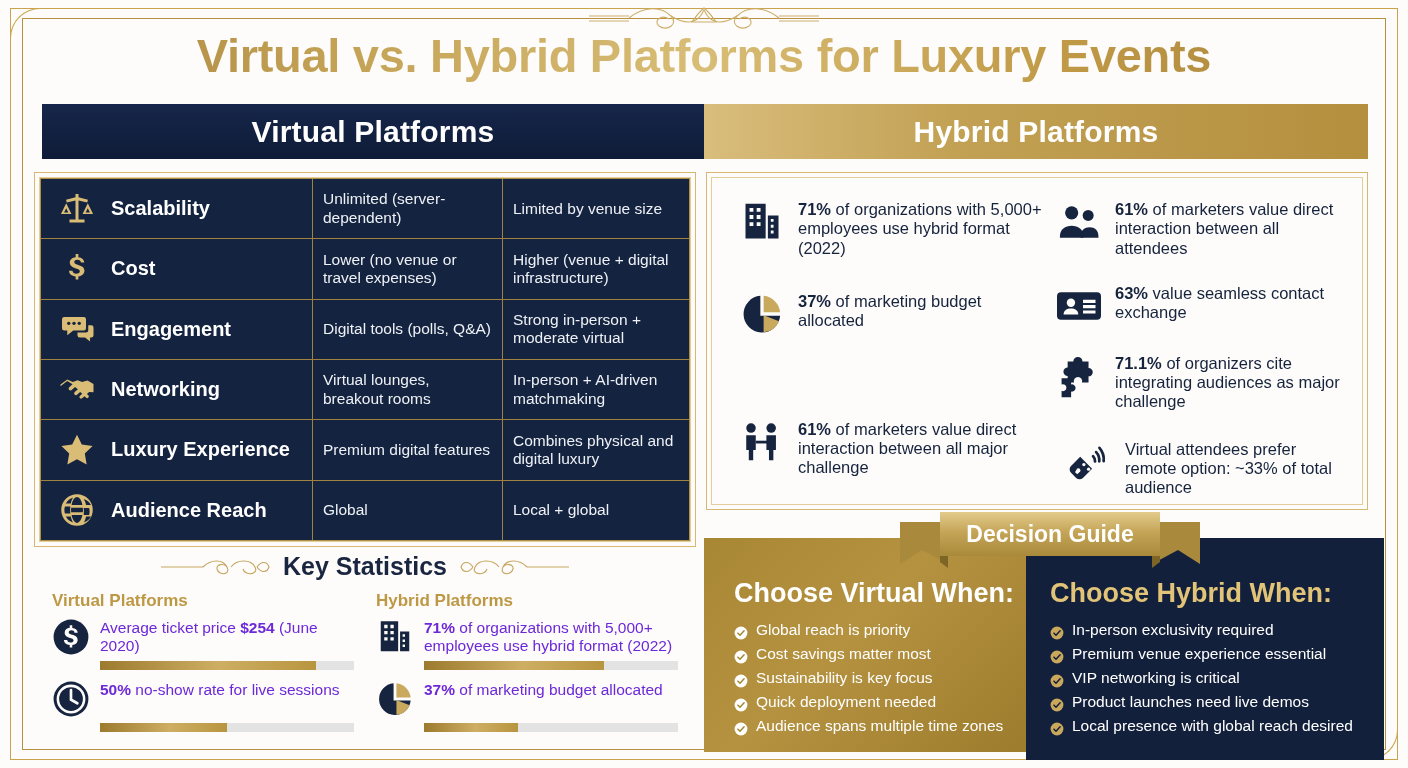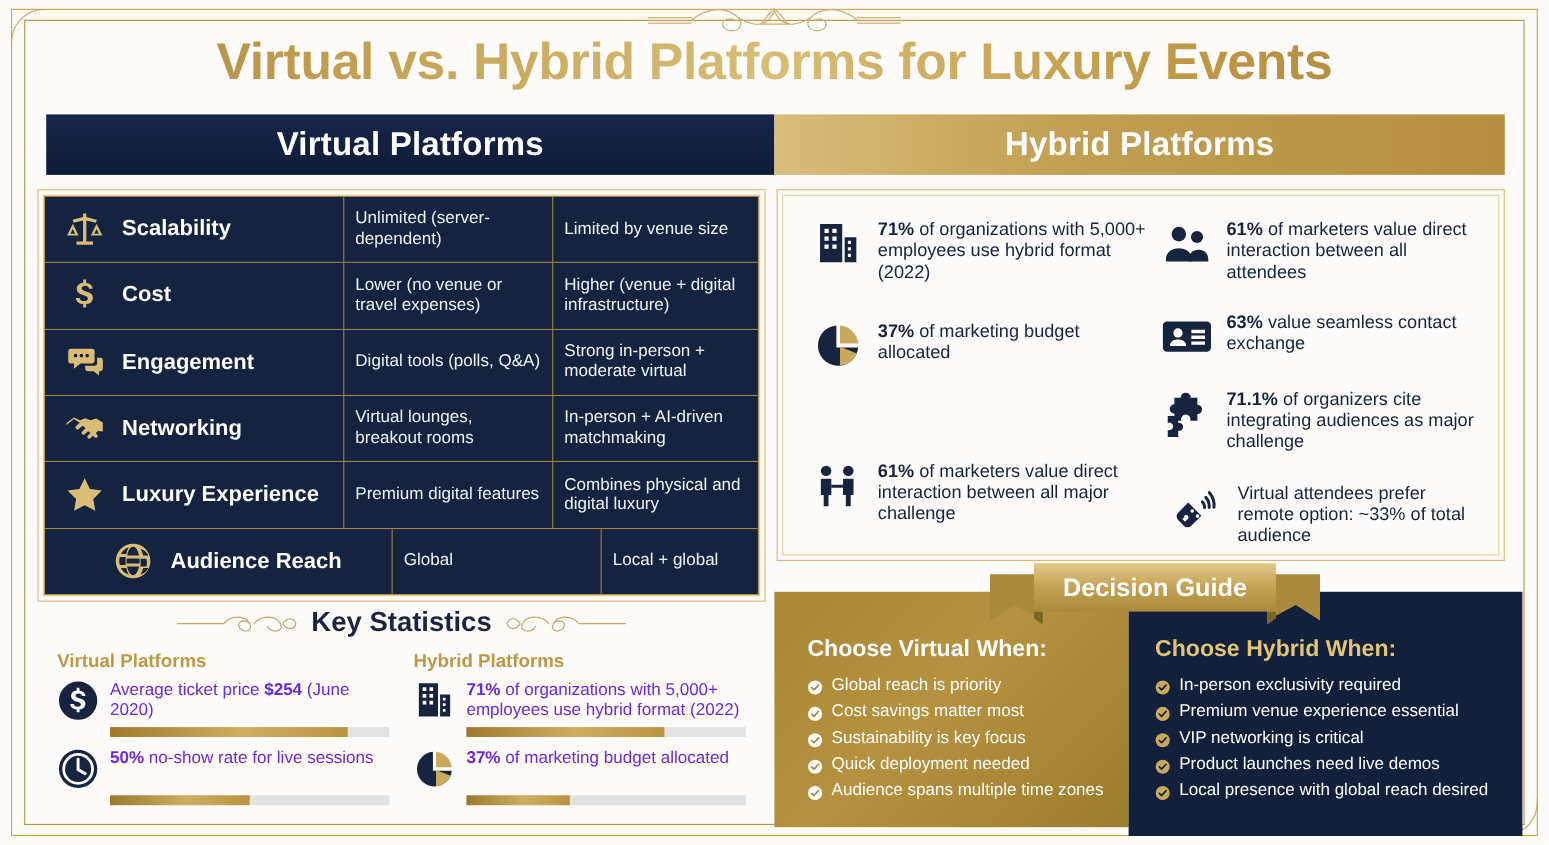--- a/index.html
+++ b/index.html
@@ -80,21 +80,21 @@
   }
   .tbl {
     position: relative; width: 100%; height: 100%;
     border: 1px solid #b08f46; background: #14233f;
     display: flex; flex-direction: column;
   }
   .trow {
     flex: 1; display: flex; align-items: stretch;
     border-bottom: 1px solid #9f8140;
   }
-  .trow:last-child { border-bottom: none; padding-left: 44px; }
+  .trow:last-child { border-bottom: none; }
   .c-label {
     width: 272px; display: flex; align-items: center; gap: 14px;
     padding-left: 16px;
     border-right: 1px solid #9f8140;
     text-align: right;
   }
   .c-label .lbl {
     color: #ffffff; font-size: 20px; font-weight: 700;
   }
   .ico { width: 40px; height: 36px; flex: 0 0 40px;
@@ -164,21 +164,21 @@
   .dg-left {
     position: absolute; left: 0; top: 0; width: 322px; height: 214px;
     background: linear-gradient(135deg,#a88734 0%,#b59240 45%,#9c7c2d 100%);
     padding: 40px 0 0 30px;
   }
   .dg-right {
     position: absolute; left: 322px; top: 0; width: 358px; height: 222px;
     background: #13203c; padding: 40px 0 0 24px;
   }
   .dg-h {
-    font-size: 21px; font-weight: 700; margin-bottom: 9px;
+    font-size: 27px; font-weight: 700; margin-bottom: 9px;
   }
   .dg-left .dg-h { color: #ffffff; }
   .dg-right .dg-h { color: #e2c478; }
   .dg-li {
     display: flex; align-items: center; gap: 8px;
     color: #ffffff; font-size: 15.5px; line-height: 1.55;
   }
   .chk { flex: 0 0 14px; width: 14px; height: 14px; }
 
   

